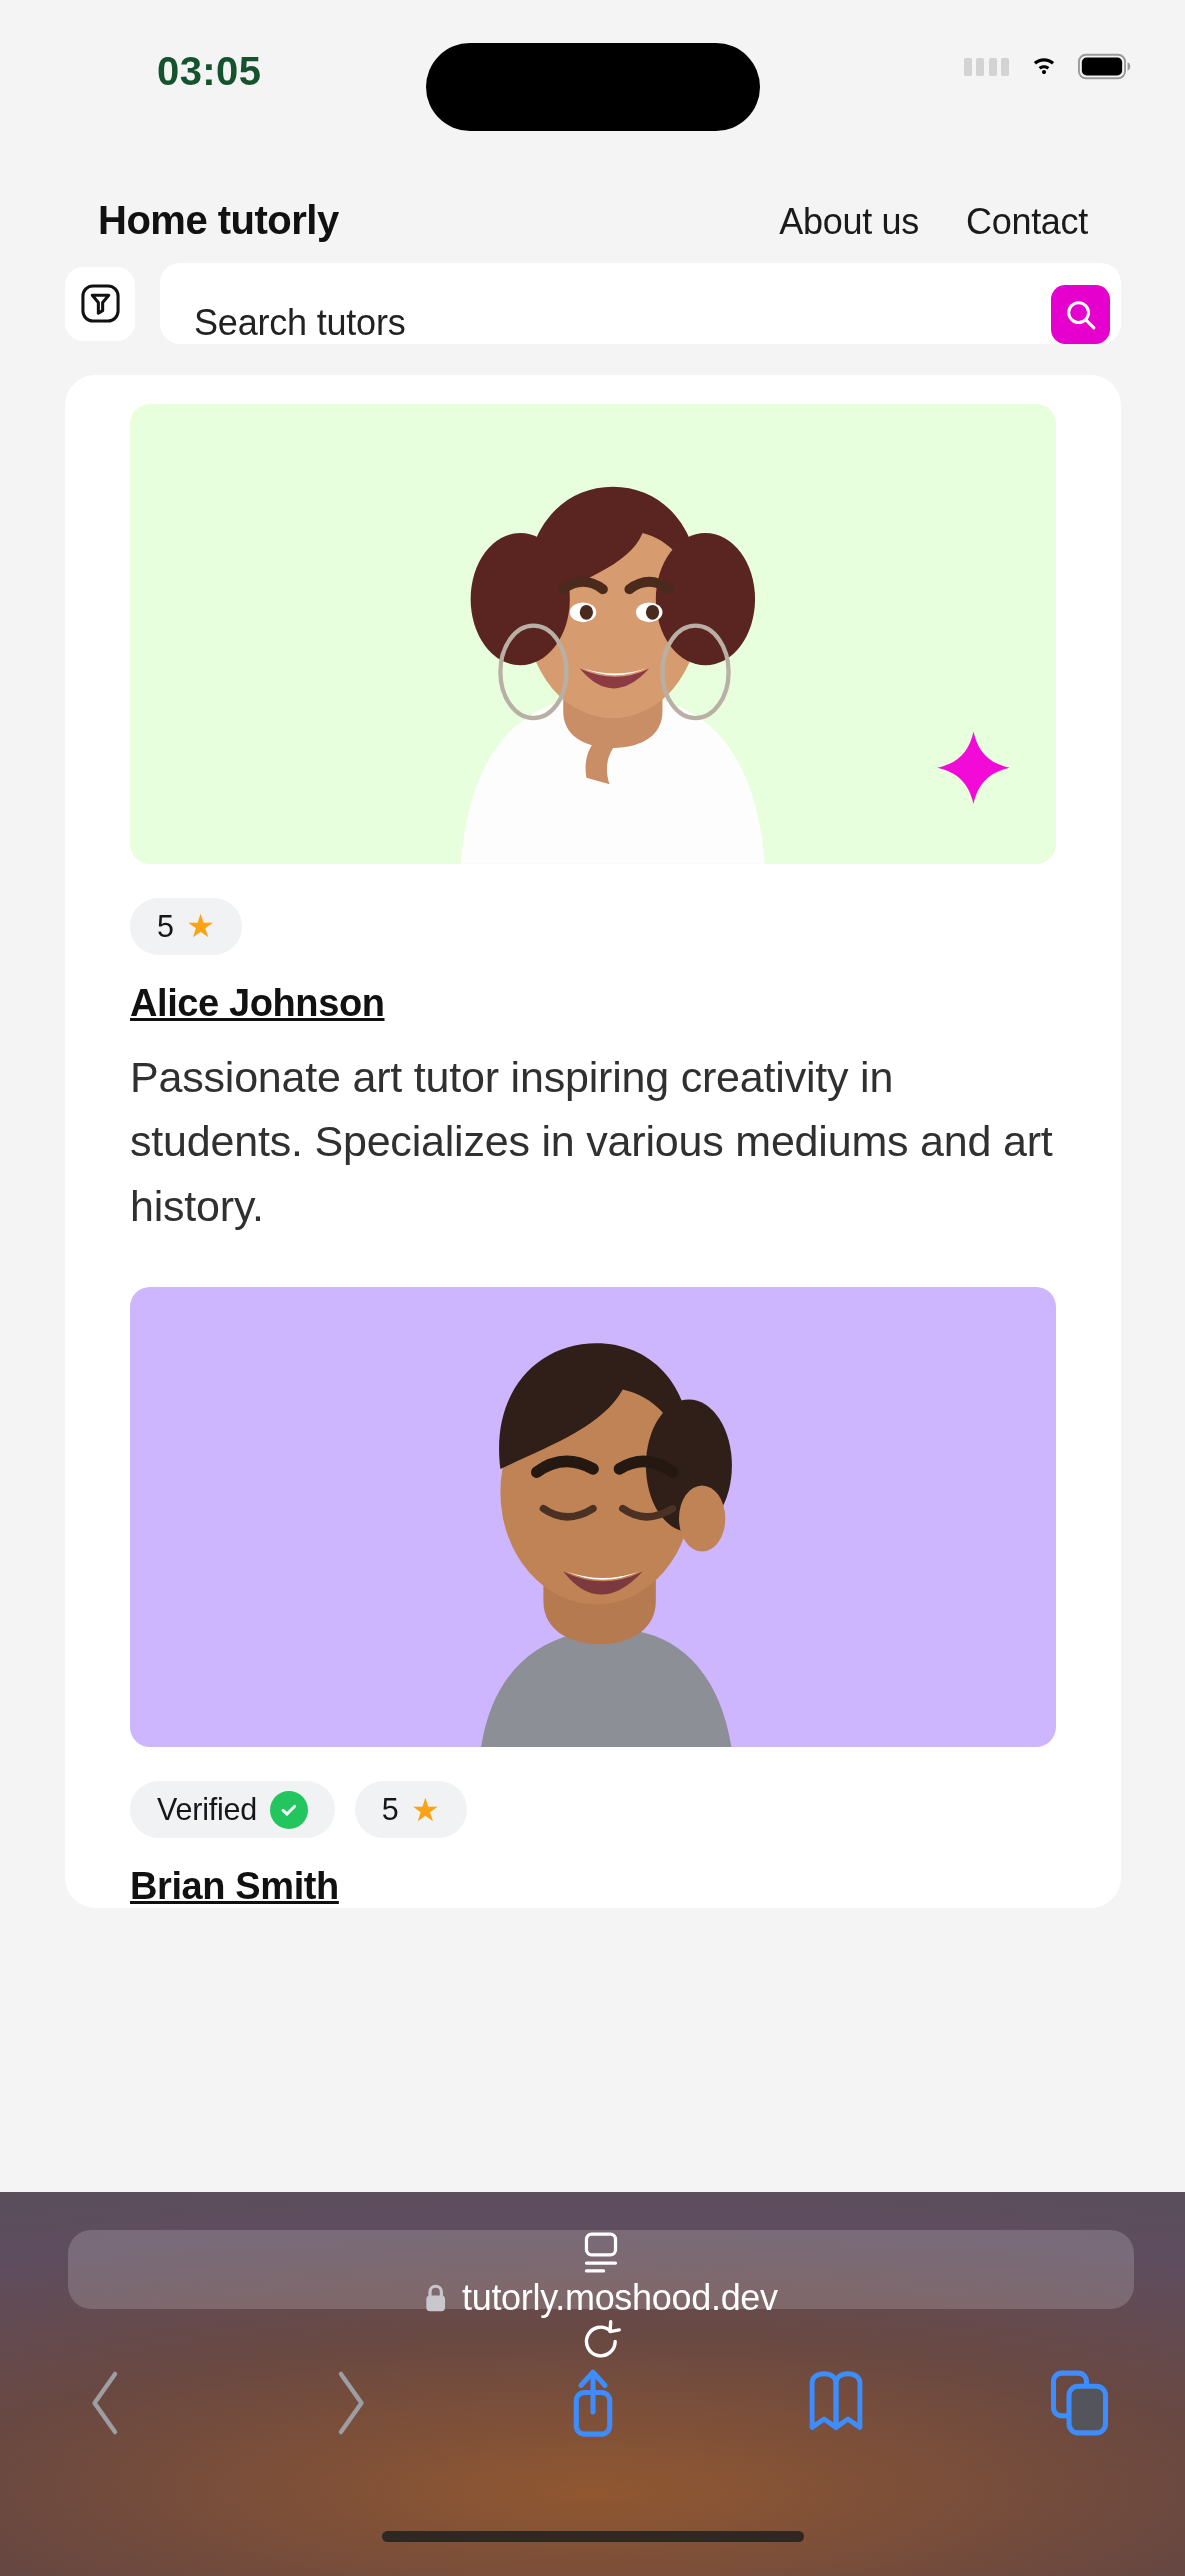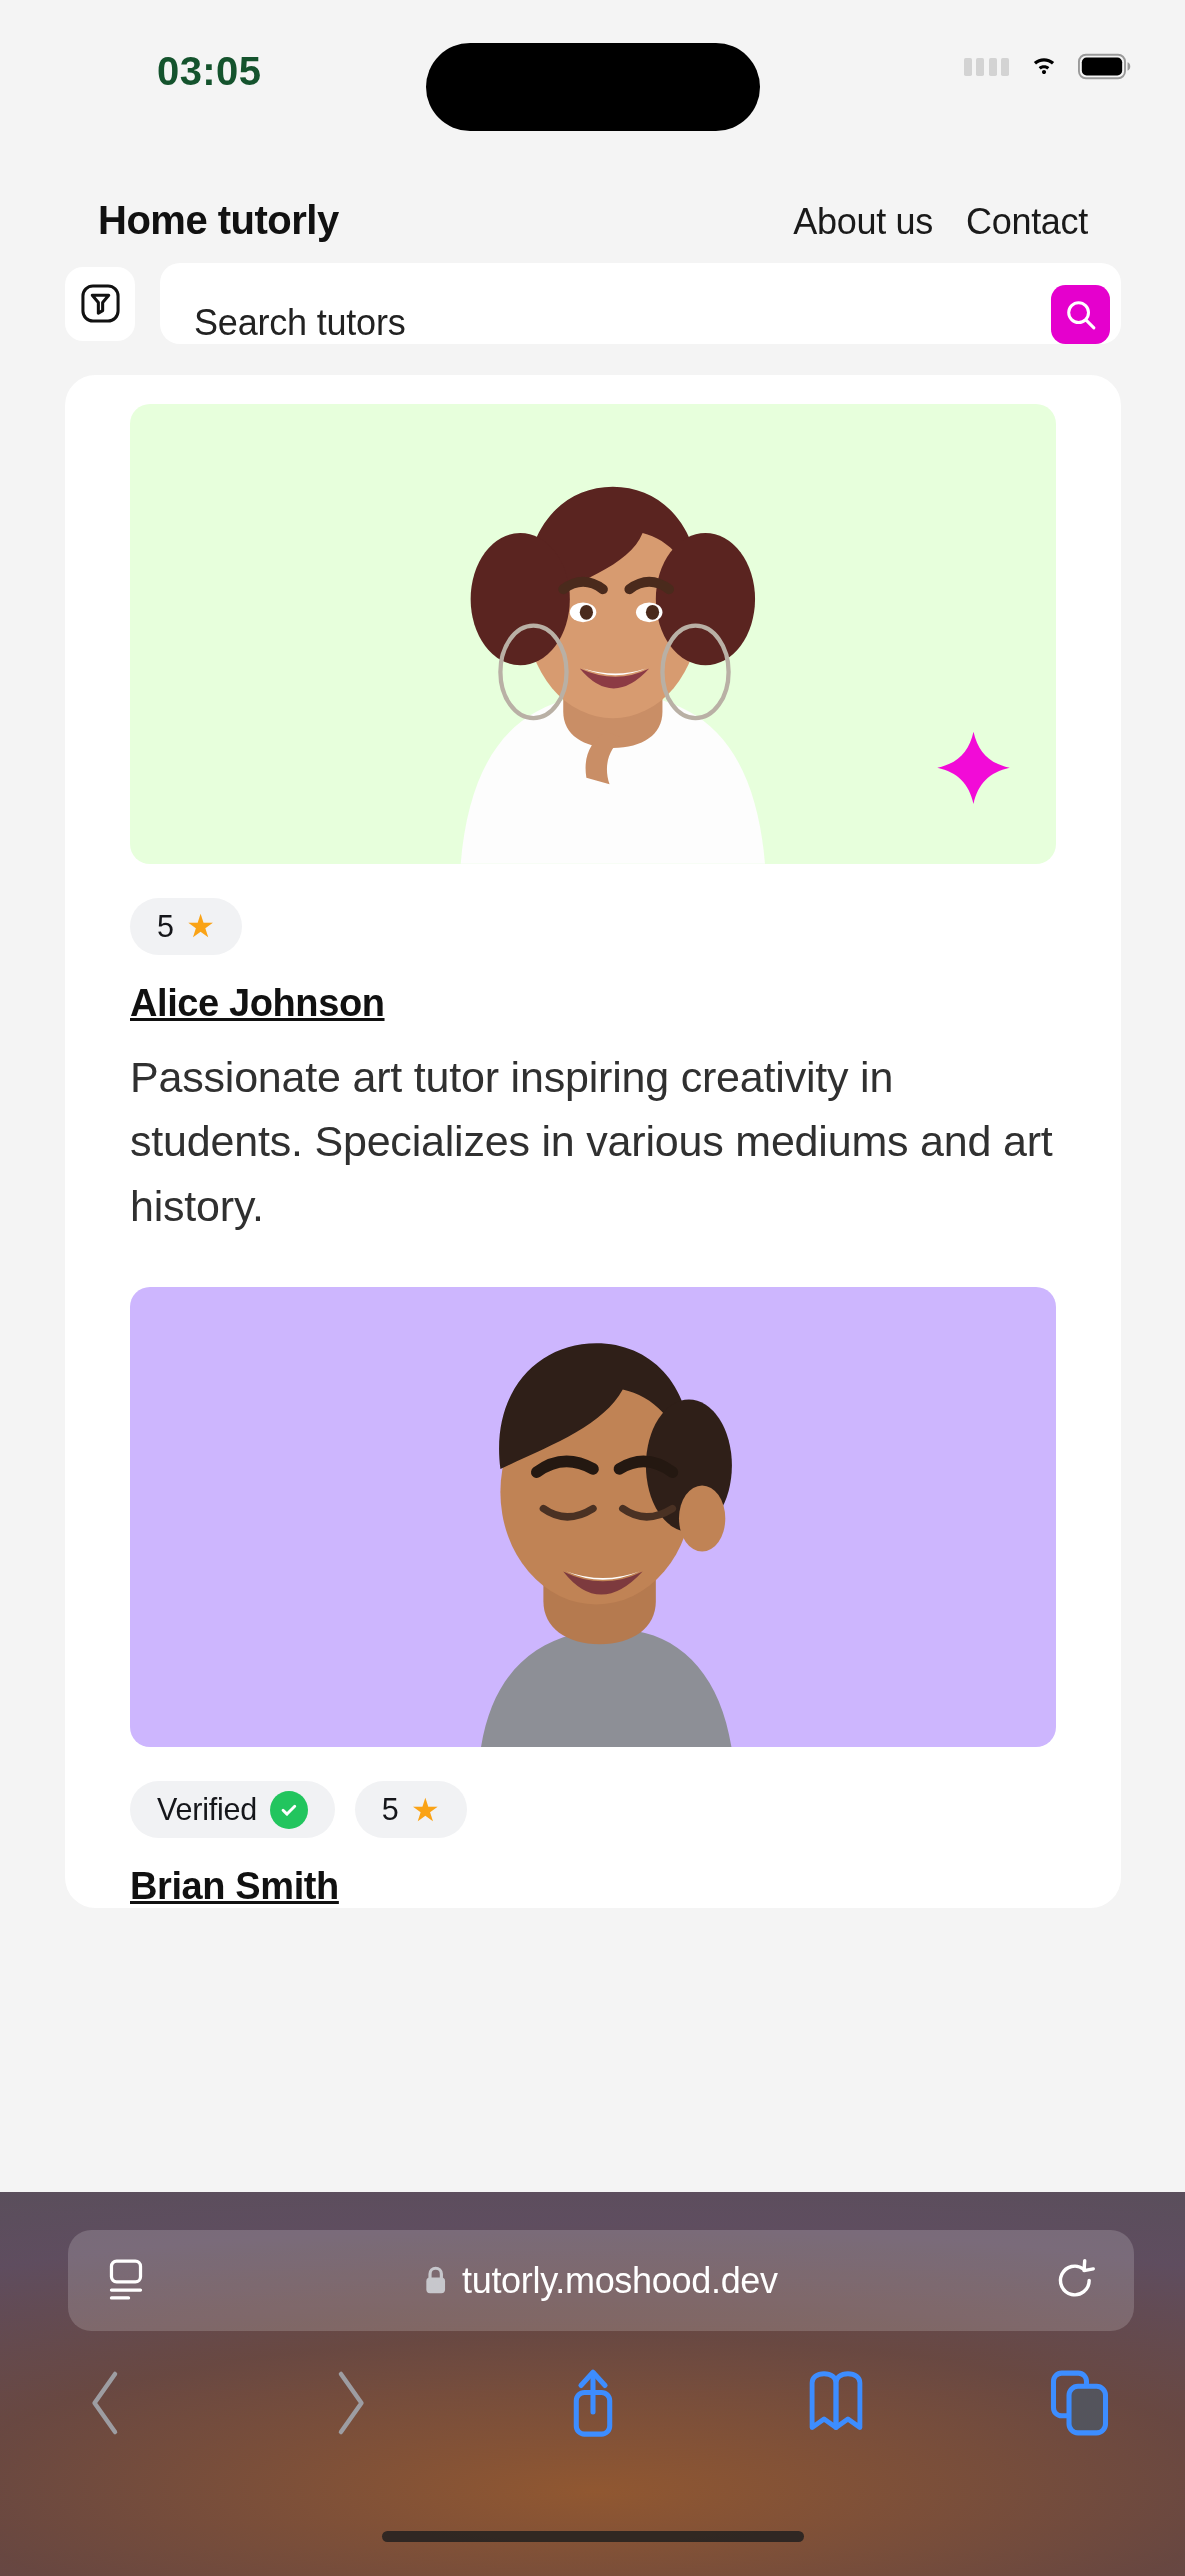--- a/index.html
+++ b/index.html
@@ -60,21 +60,21 @@
   }
   .brand {
     font-size:40px;
     font-weight:700;
     letter-spacing:-0.5px;
     color:#111;
   }
   .nav-links {
     display:flex;
     align-items:center;
-    gap:33px;
+    gap:47px;
   }
   .nav-link {
     font-size:36px;
     color:#1a1a1a;
     letter-spacing:-0.3px;
   }
 
   
   .search-row {
     display:flex;
@@ -205,26 +205,27 @@
     left:0; right:0; bottom:0;
     height:384px;
     background:
       radial-gradient(160% 120% at 50% 78%, rgba(150,88,46,0.92) 0%, rgba(108,70,62,0.85) 34%, rgba(96,74,96,0.8) 58%, rgba(78,78,82,0.86) 100%),
       linear-gradient(180deg, #5c5c5e 0%, #4f4c50 100%);
     backdrop-filter:blur(20px);
   }
   .url-bar {
     position:absolute;
     left:68px; right:52px; top:38px;
-    height:101px;
+    height:79px;
     border-radius:23.4px;
     background:rgba(255,255,255,0.17);
     display:flex;
     align-items:center;
     padding:0 38px;
+    flex-direction:column;
   }
   .reader-icon { width:41px; height:47px; display:block; flex:0 0 auto; }
   .url-center {
     flex:1 1 auto;
     display:flex;
     align-items:center;
     justify-content:center;
     gap:14.4px;
   }
   .lock-icon { width:23.4px; height:30.5px; display:block; }

